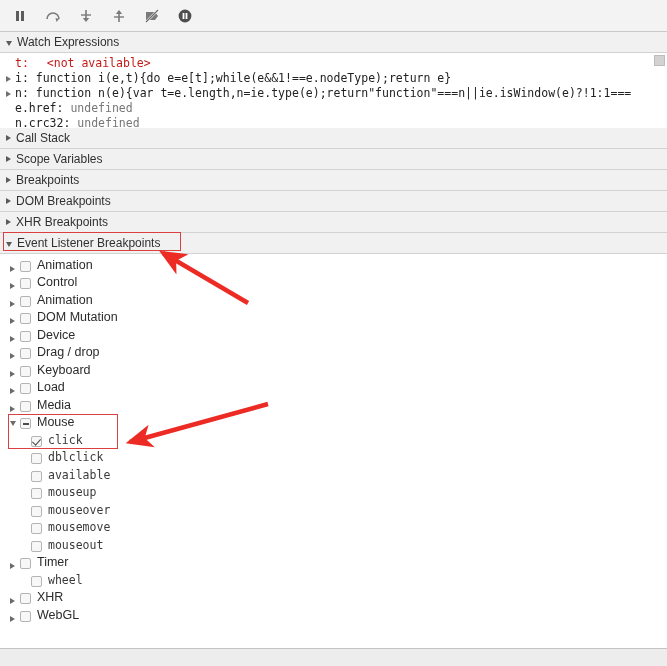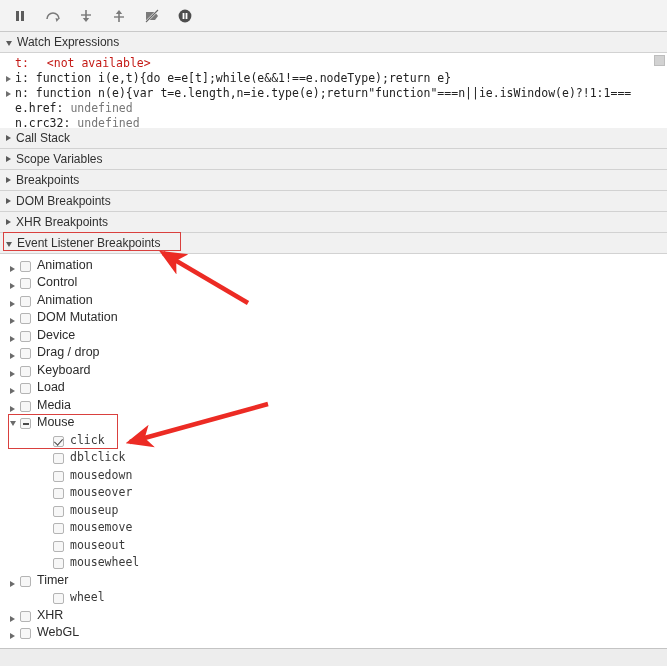--- a/index.html
+++ b/index.html
@@ -178,21 +178,21 @@
     content: "";
     position: absolute;
     left: 1.5px;
     top: 4px;
     width: 6px;
     height: 2px;
     background: #4a4a4a;
   }
   .tlabel   { font-family: "Liberation Sans", sans-serif; font-size: 12.5px; color: #2b2b2b; }
   .sub .tlabel { font-family: "DejaVu Sans Mono", monospace; font-size: 11.5px; color: #3a3a3a; }
-  .trow.sub { padding-left: 53px; }
+  .trow.sub { padding-left: 31px; }
 
   
   .anno {
     position: absolute;
     left: 0; top: 0;
     width: 667px; height: 666px;
     pointer-events: none;
   }
 
   
@@ -400,41 +400,37 @@
       <div class="trow sub">
         <span class="cbx checked"></span>
         <span class="tlabel">click</span>
       </div>
       <div class="trow sub">
         <span class="cbx"></span>
         <span class="tlabel">dblclick</span>
       </div>
       <div class="trow sub">
         <span class="cbx"></span>
-        <span class="tlabel">mousedown</span>
+        <span class="tlabel">available</span>
+      </div>
+      <div class="trow sub">
+        <span class="cbx"></span>
+        <span class="tlabel">mouseup</span>
       </div>
       <div class="trow sub">
         <span class="cbx"></span>
         <span class="tlabel">mouseover</span>
       </div>
       <div class="trow sub">
         <span class="cbx"></span>
-        <span class="tlabel">mouseup</span>
-      </div>
-      <div class="trow sub">
-        <span class="cbx"></span>
         <span class="tlabel">mousemove</span>
       </div>
       <div class="trow sub">
         <span class="cbx"></span>
         <span class="tlabel">mouseout</span>
-      </div>
-      <div class="trow sub">
-        <span class="cbx"></span>
-        <span class="tlabel">mousewheel</span>
       </div>
       <div class="trow">
         <span class="ttri"></span>
         <span class="cbx"></span>
         <span class="tlabel">Timer</span>
       </div>
       <div class="trow sub">
         <span class="cbx"></span>
         <span class="tlabel">wheel</span>
       </div>

